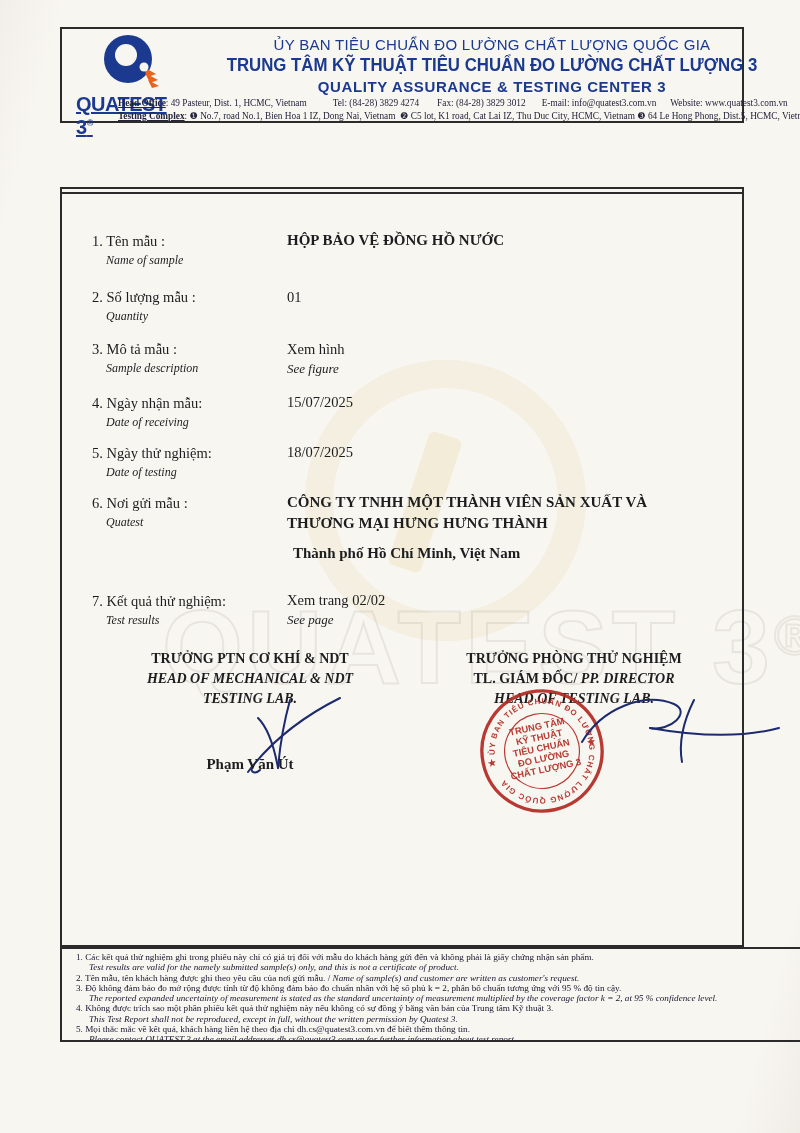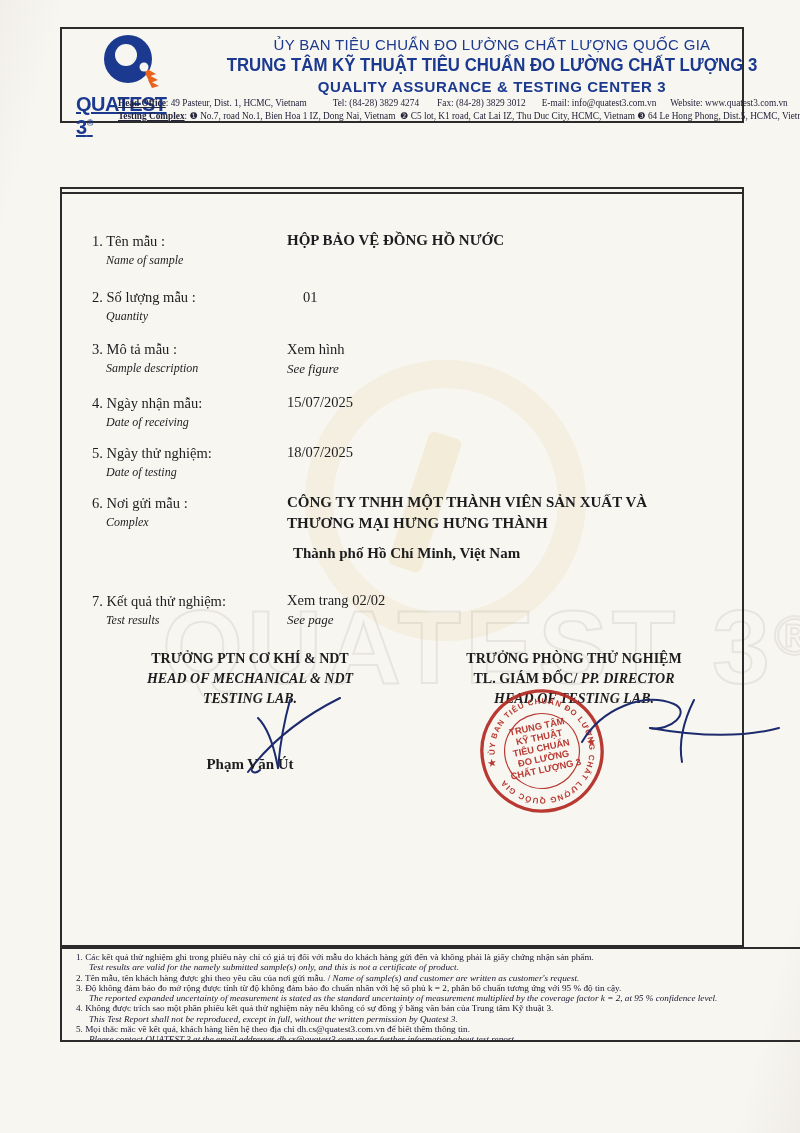--- a/index.html
+++ b/index.html
@@ -89,37 +89,37 @@
 
   <div class="box" style="left:60px;top:187px;width:684px;height:760px;">
     <div class="topline2"></div>
 
     <div class="abs lbl" style="left:30px;top:44px;">1. Tên mẫu :</div>
     <div class="abs lbl-en" style="left:44px;top:64px;">Name of sample</div>
     <div class="abs val b" style="left:225px;top:43px;">HỘP BẢO VỆ ĐỒNG HỒ NƯỚC</div>
 
     <div class="abs lbl" style="left:30px;top:100px;">2. Số lượng mẫu :</div>
     <div class="abs lbl-en" style="left:44px;top:120px;">Quantity</div>
-    <div class="abs val" style="left:225px;top:100px;margin-left:16px;">01</div>
+    <div class="abs val" style="left:225px;top:100px;">01</div>
 
     <div class="abs lbl" style="left:30px;top:152px;">3. Mô tả mẫu :</div>
     <div class="abs lbl-en" style="left:44px;top:172px;">Sample description</div>
     <div class="abs val" style="left:225px;top:152px;">Xem hình</div>
     <div class="abs val-en" style="left:225px;top:172px;">See figure</div>
 
     <div class="abs lbl" style="left:30px;top:206px;">4. Ngày nhận mẫu:</div>
     <div class="abs lbl-en" style="left:44px;top:226px;">Date of receiving</div>
     <div class="abs val" style="left:225px;top:205px;">15/07/2025</div>
 
     <div class="abs lbl" style="left:30px;top:256px;">5. Ngày thử nghiệm:</div>
     <div class="abs lbl-en" style="left:44px;top:276px;">Date of testing</div>
     <div class="abs val" style="left:225px;top:255px;">18/07/2025</div>
 
     <div class="abs lbl" style="left:30px;top:306px;">6. Nơi gửi mẫu :</div>
-    <div class="abs lbl-en" style="left:44px;top:326px;">Complex</div>
+    <div class="abs lbl-en" style="left:44px;top:326px;">Quatest</div>
     <div class="abs val b" style="left:225px;top:326px;">THƯƠNG MẠI HƯNG HƯNG THÀNH</div>
     <div class="abs val b" style="left:225px;top:305px;">CÔNG TY TNHH MỘT THÀNH VIÊN SẢN XUẤT VÀ</div>
     <div class="abs val b" style="left:231px;top:356px;">Thành phố Hồ Chí Minh, Việt Nam</div>
 
     <div class="abs lbl" style="left:30px;top:404px;">7. Kết quả thử nghiệm:</div>
     <div class="abs lbl-en" style="left:44px;top:424px;">Test results</div>
     <div class="abs val" style="left:225px;top:403px;">Xem trang 02/02</div>
     <div class="abs val-en" style="left:225px;top:423px;">See page</div>
 
     <div class="abs sigtitle" style="left:48px;top:460px;width:280px;">

